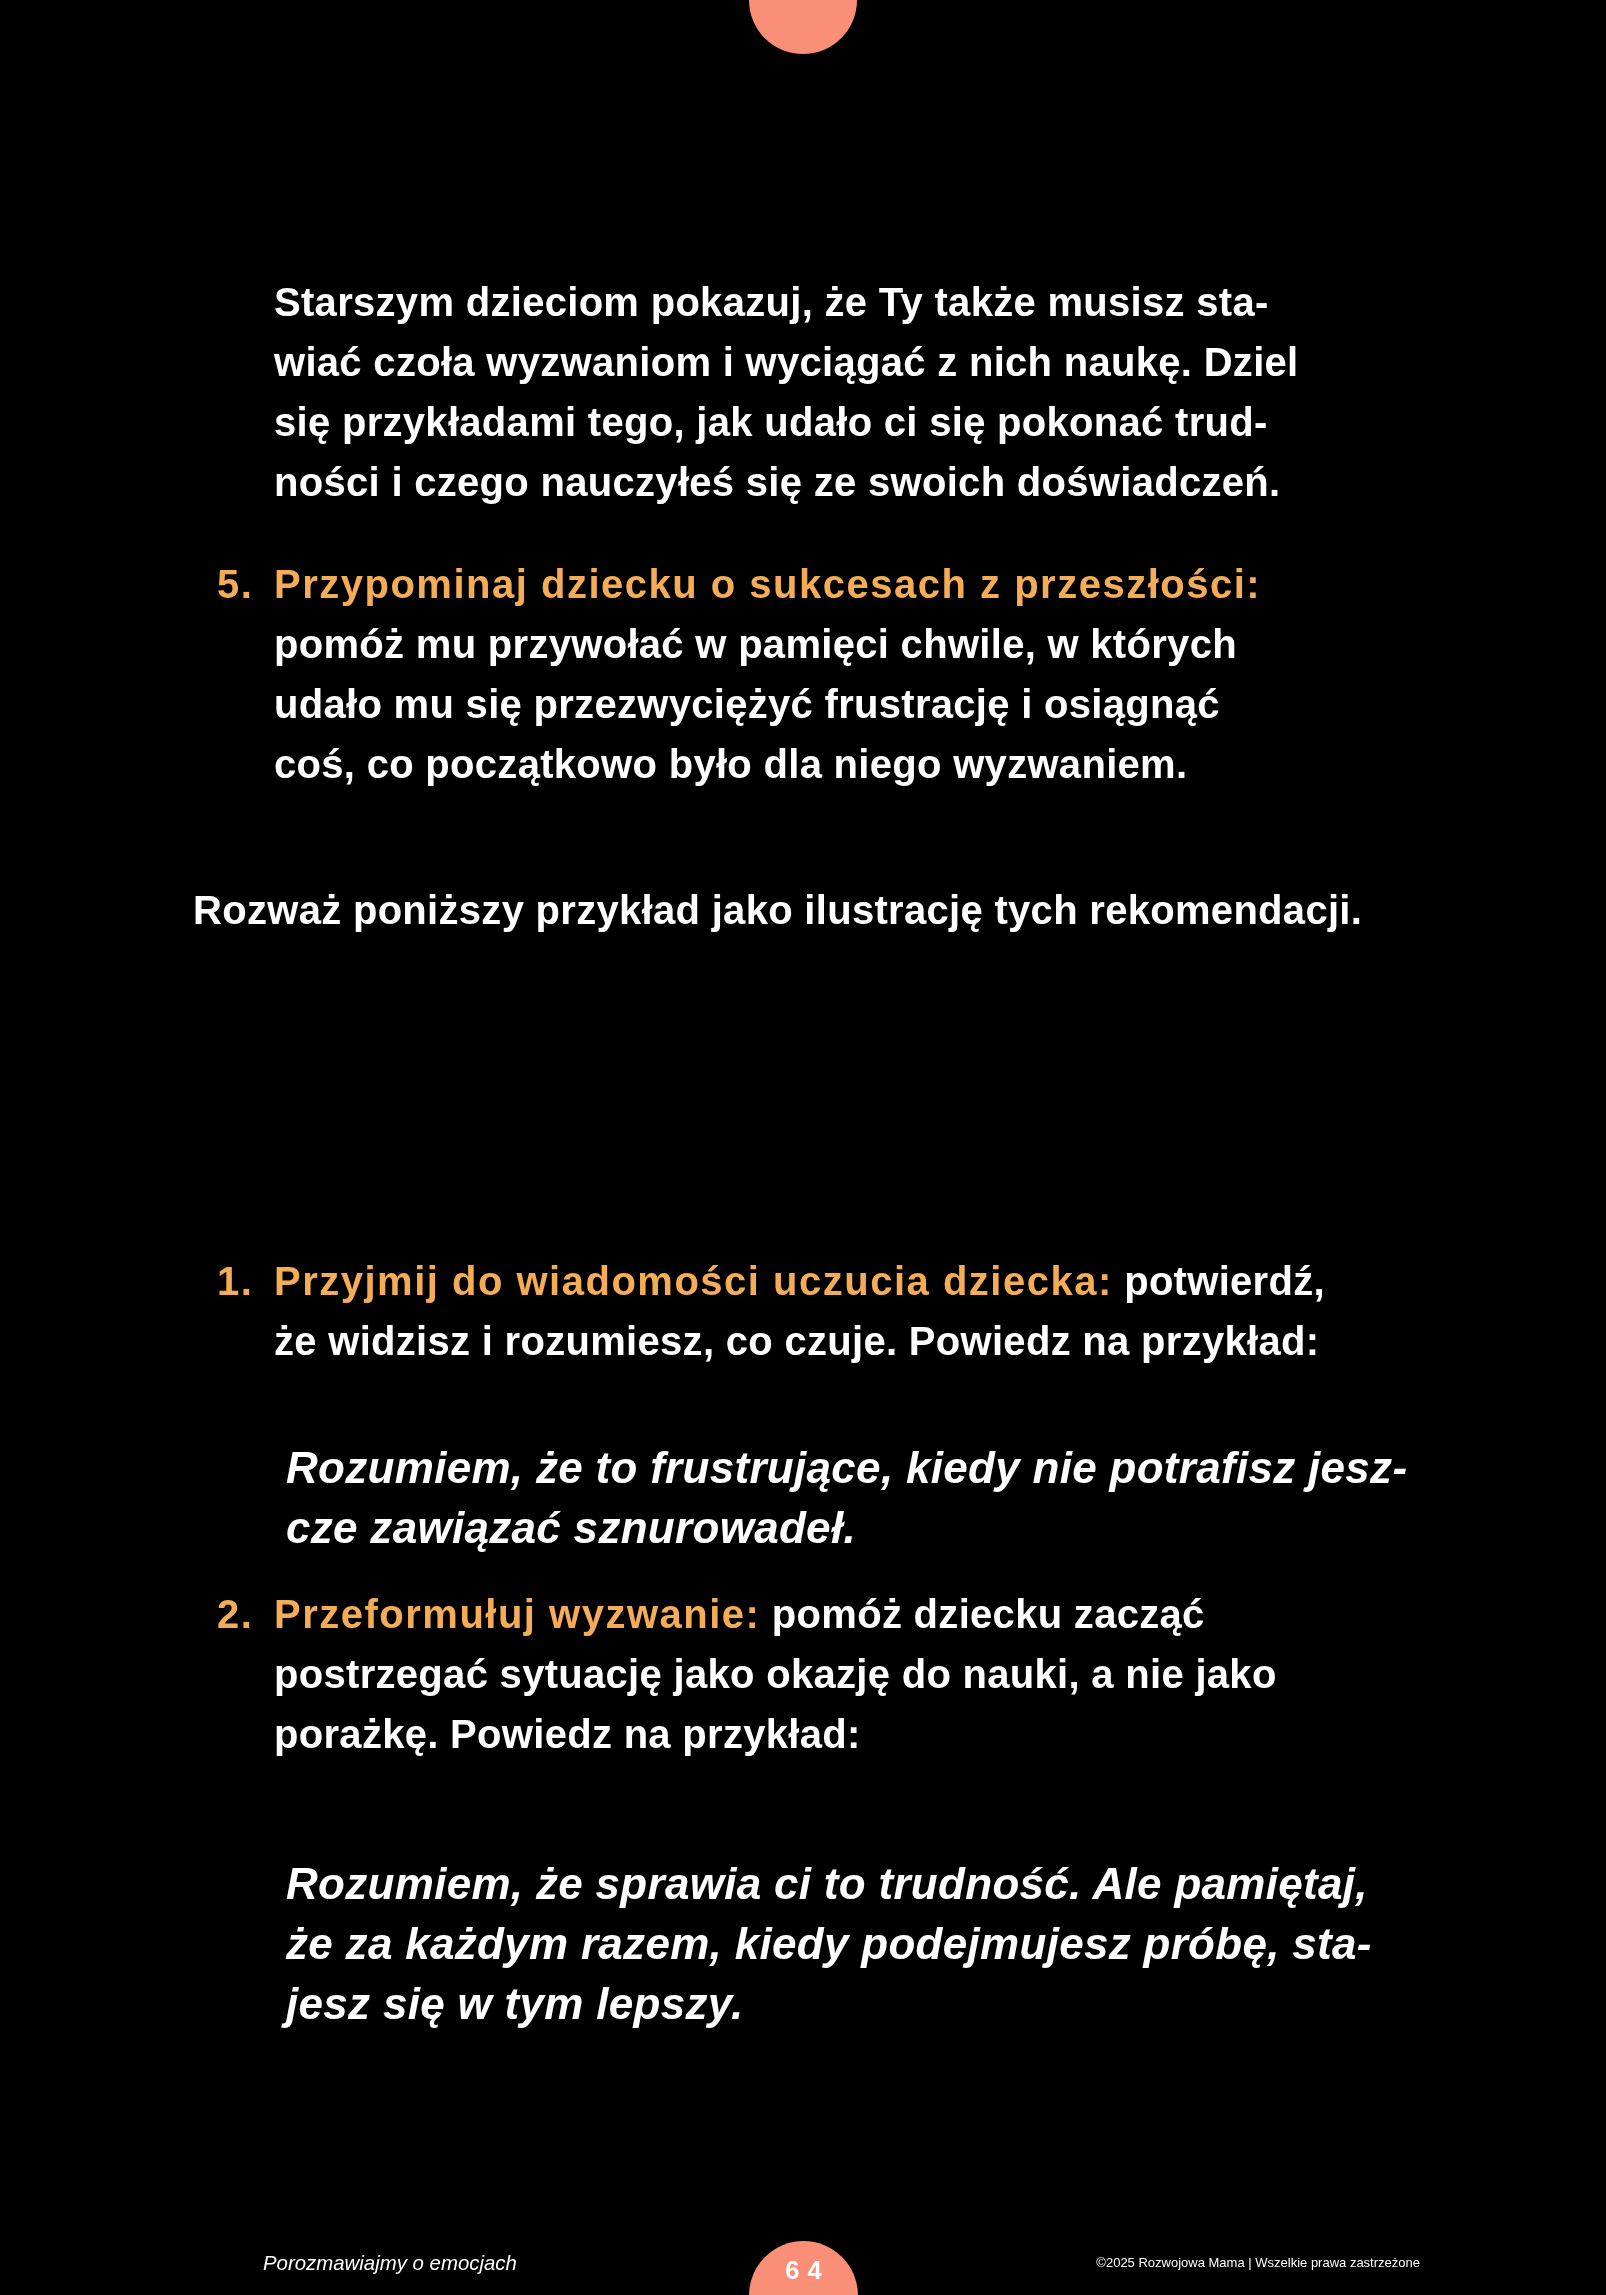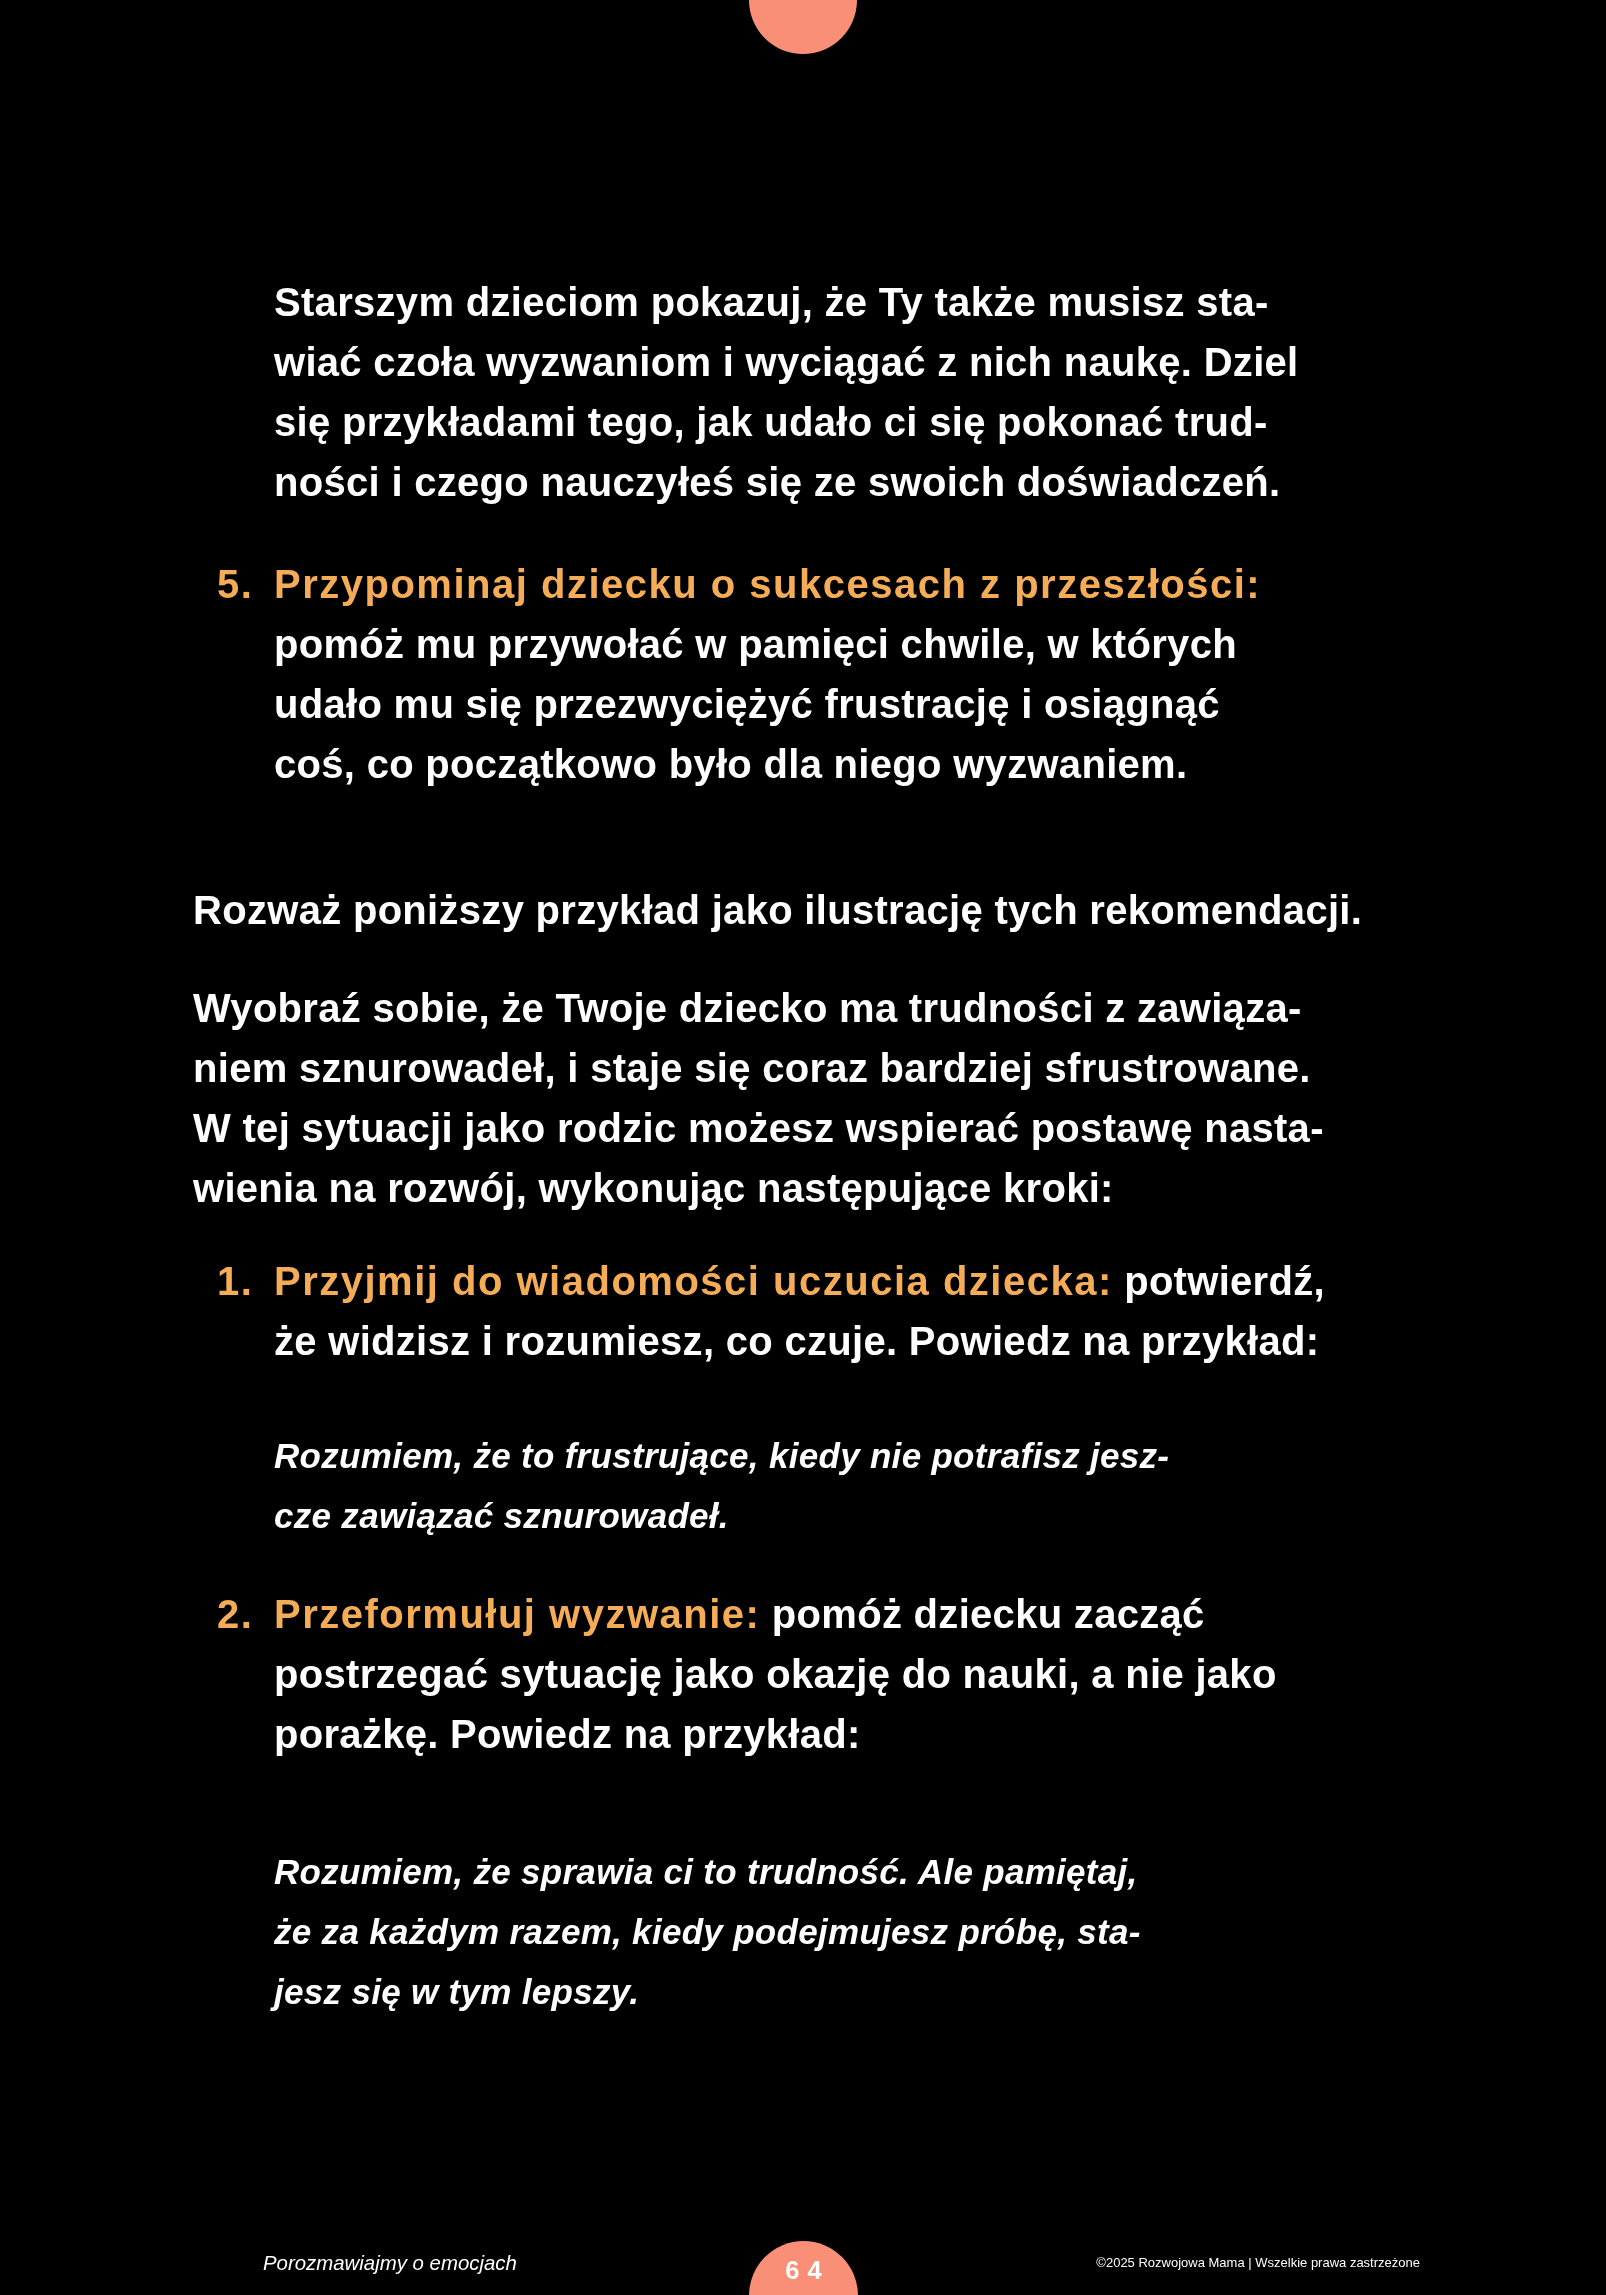--- a/index.html
+++ b/index.html
@@ -51,23 +51,23 @@
     margin-left:57px;
     white-space:pre-line;
   }
   .step .step-heading{color:#F5AC57;letter-spacing:1.5px;}
   .step .step-text{color:#FFFFFF;}
 
   .quote{
     position:absolute;
     left:274px;
     width:1234px;
-    margin:0;
+    margin:12px;
     color:#FFFFFF;
-    font-size:35px;
+    font-size:44px;
     line-height:60px;
     font-weight:bold;
     font-style:italic;
     white-space:pre-line;
     letter-spacing:0.3px;
   }
 
   .footer-left{
     position:absolute;
     left:263px;top:2252px;
@@ -112,24 +112,20 @@
   <div class="step" style="top:554px">
       <span class="num">5.</span>
       <div class="step-body"><span class="step-heading">Przypominaj dziecku o sukcesach z przeszłości:</span><span class="step-text">
 pomóż mu przywołać w pamięci chwile, w których
 udało mu się przezwyciężyć frustrację i osiągnąć
 coś, co początkowo było dla niego wyzwaniem.</span></div>
     </div>
 
   <p class="para flush" style="top:880px">Rozważ poniższy przykład jako ilustrację tych rekomendacji.</p>
 
-  <p class="para flush" style="top:978px">Wyobraź sobie, że Twoje dziecko ma trudności z zawiąza-
-niem sznurowadeł, i staje się coraz bardziej sfrustrowane.
-W tej sytuacji jako rodzic możesz wspierać postawę nasta-
-wienia na rozwój, wykonując następujące kroki:</p>
 
   <div class="step" style="top:1251px">
       <span class="num">1.</span>
       <div class="step-body"><span class="step-heading">Przyjmij do wiadomości uczucia dziecka:</span><span class="step-text"> potwierdź,
 że widzisz i rozumiesz, co czuje. Powiedz na przykład:</span></div>
     </div>
 
   <p class="quote" style="top:1426px">Rozumiem, że to frustrujące, kiedy nie potrafisz jesz-
 cze zawiązać sznurowadeł.</p>
 

